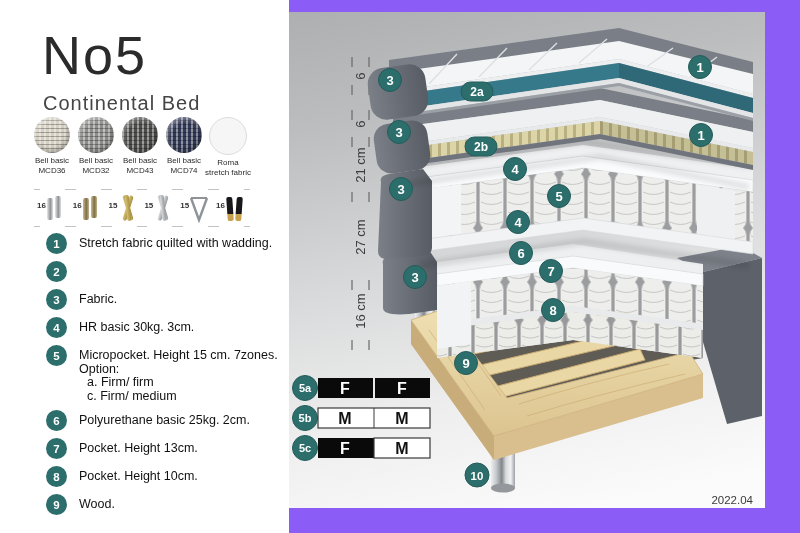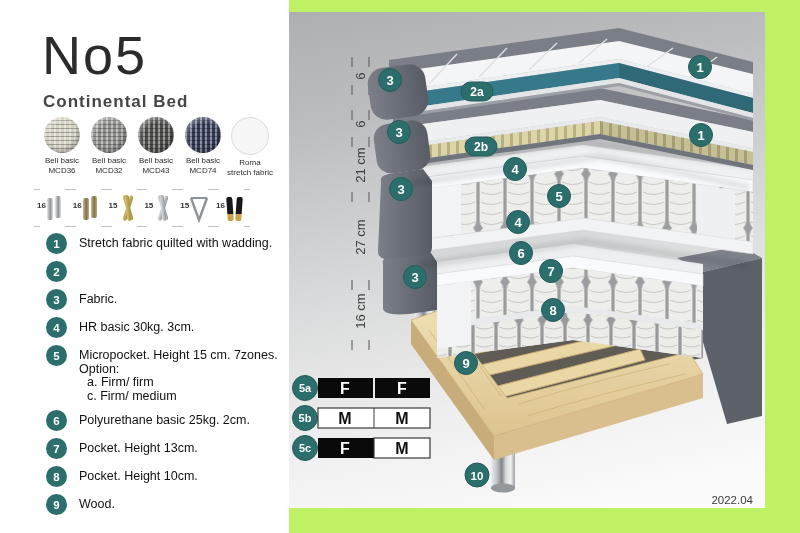--- a/index.html
+++ b/index.html
@@ -1,27 +1,27 @@
 <!DOCTYPE html>
 <html><head>
 <meta charset="utf-8">
 <style>
   html,body{margin:0;padding:0;background:#fff;}
-  #stage{position:relative;width:800px;height:533px;background:#bef264;overflow:hidden;
+  #stage{position:relative;width:800px;height:533px;background:#8b5cf6;overflow:hidden;
          font-family:"Liberation Sans", sans-serif;}
 
   
   #left{position:absolute;left:0;top:0;width:289px;height:533px;background:#fff;}
   .title{position:absolute;left:42px;top:24px;font-size:54px;font-weight:300;
          letter-spacing:2px;color:#2b2b2b;}
-  .subtitle{position:absolute;left:43px;top:92px;font-size:17px;font-weight:700;
+  .subtitle{position:absolute;left:43px;top:92px;font-size:20px;font-weight:400;
             letter-spacing:1px;color:#454545;}
 
-  .swatch-row{position:absolute;left:40px;top:117px;width:232px;display:flex;
-              justify-content:space-between;}
+  .swatch-row{position:absolute;left:24px;top:117px;width:232px;display:flex;
+              justify-content:center;}
   .swatch{width:44px;display:flex;flex-direction:column;align-items:center;}
   .sw{width:36px;height:36px;border-radius:50%;box-shadow:inset -2px -3px 5px rgba(0,0,0,.25), inset 2px 3px 4px rgba(255,255,255,.35);}
   .weave{background-image:
       repeating-linear-gradient(0deg, rgba(0,0,0,.28) 0 1px, transparent 1px 4px),
       repeating-linear-gradient(90deg, rgba(255,255,255,.45) 0 2px, transparent 2px 5px);}
   .mcd36{background-color:#d6d0c2;}
   .mcd32{background-color:#8e8e8c;}
   .mcd43{background-color:#4d4d4b;}
   .mcd74{background-color:#323a57;}
   .roma{background-color:#f6f6f6;border:1px solid #dcdcdc;box-shadow:none;}

